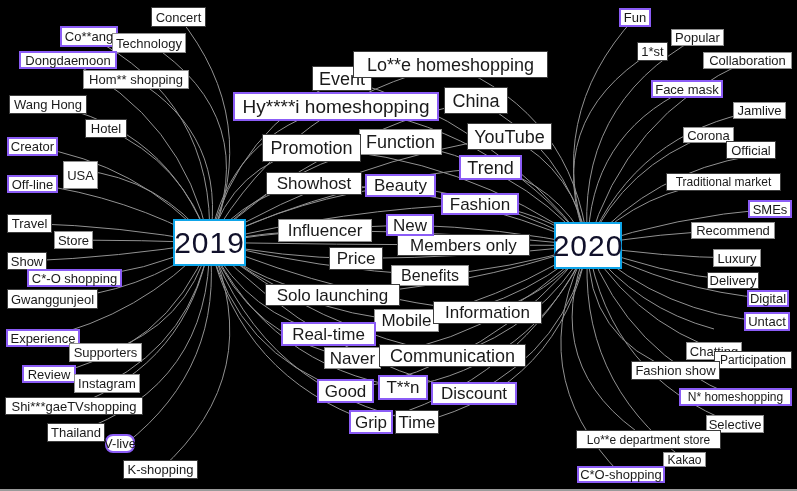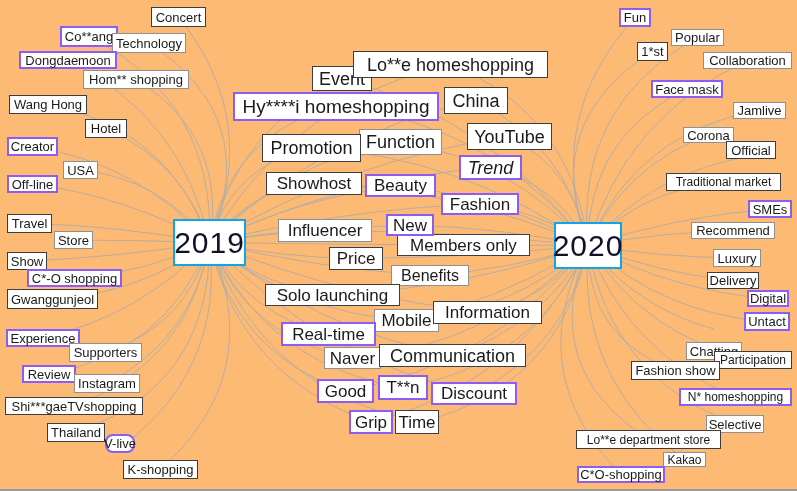--- a/index.html
+++ b/index.html
@@ -1,17 +1,17 @@
 <!DOCTYPE html>
 <html><head>
 <meta charset="utf-8">
 <style>
   html,body{margin:0;padding:0;background:#ffffff;}
   #figure{
-    position:relative;width:797px;height:491px;background:#fdba74;
+    position:relative;width:797px;height:491px;background:#000000;
     overflow:hidden;font-family:"Liberation Sans",sans-serif;
   }
   #edges{position:absolute;left:0;top:0;}
   .node{
     position:absolute;background:#ffffff;color:#1a1a1a;
     display:flex;align-items:center;justify-content:center;
     white-space:nowrap;box-sizing:border-box;line-height:1;
     font-family:"Liberation Sans",sans-serif;
   }
   .b1{border:1px solid #8f8f8f;}
@@ -136,21 +136,21 @@
     </svg>
   <div id="bottom-rule"></div>
 <div class="node b2" style="left: 151px; top: 7px; width: 55px; height: 20px; font-size: 13px;">Concert</div>
     <div class="node b3" style="left: 60px; top: 26px; width: 58px; height: 21px; font-size: 13px;">Co**ang</div>
     <div class="node b1" style="left: 112px; top: 33px; width: 74px; height: 20px; font-size: 13px;">Technology</div>
     <div class="node b3" style="left: 19px; top: 51px; width: 98px; height: 18px; font-size: 13px;">Dongdaemoon</div>
     <div class="node b1" style="left: 83px; top: 70px; width: 106px; height: 19px; font-size: 13px;">Hom** shopping</div>
     <div class="node b2" style="left: 9px; top: 95px; width: 78px; height: 19px; font-size: 13px;">Wang Hong</div>
     <div class="node b2" style="left: 85px; top: 119px; width: 42px; height: 19px; font-size: 13px;">Hotel</div>
     <div class="node b3" style="left: 7px; top: 137px; width: 51px; height: 19px; font-size: 13px;">Creator</div>
-    <div class="node b1" style="left: 63px; top: 161px; width: 35px; height: 18px; font-size: 13px;">USA</div>
+    <div class="node b1" style="left: 63px; top: 161px; width: 35px; height: 28px; font-size: 13px;">USA</div>
     <div class="node b3" style="left: 7px; top: 175px; width: 51px; height: 18px; font-size: 13px;">Off-line</div>
     <div class="node b2" style="left: 7px; top: 214px; width: 45px; height: 19px; font-size: 13px;">Travel</div>
     <div class="node b1" style="left: 54px; top: 231px; width: 39px; height: 18px; font-size: 13px;">Store</div>
     <div class="node b2" style="left: 7px; top: 252px; width: 40px; height: 18px; font-size: 13px;">Show</div>
     <div class="node b3" style="left: 27px; top: 269px; width: 95px; height: 18px; font-size: 13px;">C*-O shopping</div>
     <div class="node b2" style="left: 7px; top: 289px; width: 91px; height: 20px; font-size: 13px;">Gwanggunjeol</div>
     <div class="node b3" style="left: 6px; top: 329px; width: 74px; height: 18px; font-size: 13px;">Experience</div>
     <div class="node b1" style="left: 69px; top: 343px; width: 73px; height: 19px; font-size: 13px;">Supporters</div>
     <div class="node b3" style="left: 22px; top: 365px; width: 54px; height: 18px; font-size: 13px;">Review</div>
     <div class="node b1" style="left: 74px; top: 374px; width: 66px; height: 19px; font-size: 13px;">Instagram</div>
@@ -158,21 +158,21 @@
     <div class="node b2" style="left: 47px; top: 423px; width: 58px; height: 19px; font-size: 13px;">Thailand</div>
     <div class="node b3" style="left: 105px; top: 434px; width: 30px; height: 19px; font-size: 13px; border-radius: 8px;">V-live</div>
     <div class="node b2" style="left: 123px; top: 460px; width: 75px; height: 19px; font-size: 13px;">K-shopping</div>
     <div class="node b2" style="left: 312px; top: 66px; width: 60px; height: 25px; font-size: 18px;">Event</div>
     <div class="node b2" style="left: 353px; top: 51px; width: 195px; height: 27px; font-size: 18px;">Lo**e homeshopping</div>
     <div class="node b3" style="left: 233px; top: 92px; width: 206px; height: 29px; font-size: 19px;">Hy****i homeshopping</div>
     <div class="node b2" style="left: 444px; top: 87px; width: 64px; height: 27px; font-size: 18px;">China</div>
     <div class="node b1" style="left: 359px; top: 129px; width: 83px; height: 26px; font-size: 18px;">Function</div>
     <div class="node b2" style="left: 262px; top: 134px; width: 99px; height: 28px; font-size: 18px;">Promotion</div>
     <div class="node b2" style="left: 467px; top: 123px; width: 85px; height: 27px; font-size: 18px;">YouTube</div>
-    <div class="node b3" style="left: 459px; top: 155px; width: 63px; height: 25px; font-size: 18px; font-style: italic;">Trend</div>
+    <div class="node b3" style="left: 459px; top: 155px; width: 63px; height: 25px; font-size: 18px;">Trend</div>
     <div class="node b2" style="left: 266px; top: 172px; width: 96px; height: 23px; font-size: 17px;">Showhost</div>
     <div class="node b3" style="left: 365px; top: 174px; width: 71px; height: 23px; font-size: 17px;">Beauty</div>
     <div class="node b3" style="left: 441px; top: 193px; width: 78px; height: 22px; font-size: 17px;">Fashion</div>
     <div class="node b1" style="left: 278px; top: 219px; width: 94px; height: 23px; font-size: 17px;">Influencer</div>
     <div class="node b2" style="left: 397px; top: 234px; width: 133px; height: 22px; font-size: 17px;">Members only</div>
     <div class="node b3" style="left: 386px; top: 214px; width: 48px; height: 22px; font-size: 17px;">New</div>
     <div class="node b2" style="left: 329px; top: 247px; width: 54px; height: 23px; font-size: 17px;">Price</div>
     <div class="node b1" style="left: 391px; top: 265px; width: 78px; height: 21px; font-size: 16px;">Benefits</div>
     <div class="node b2" style="left: 265px; top: 284px; width: 135px; height: 22px; font-size: 17px;">Solo launching</div>
     <div class="node b1" style="left: 374px; top: 309px; width: 65px; height: 23px; font-size: 17px;">Mobile</div>

